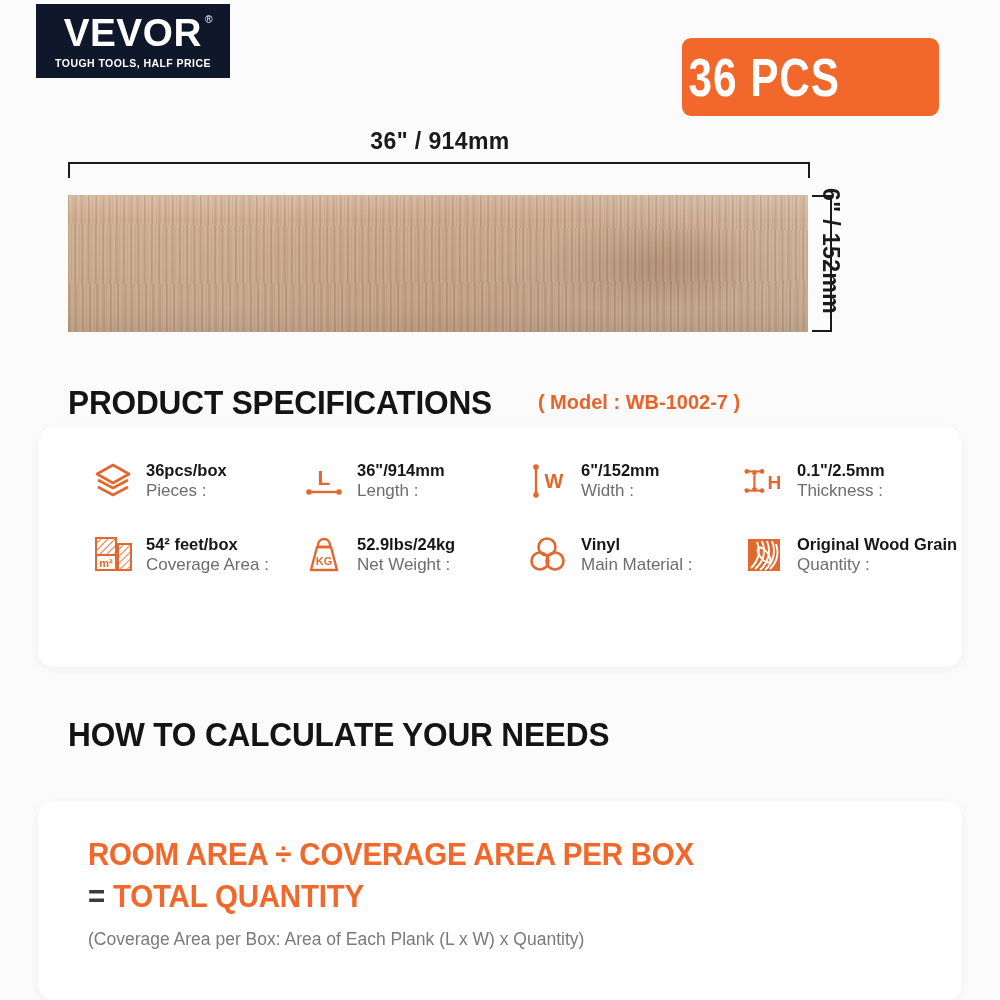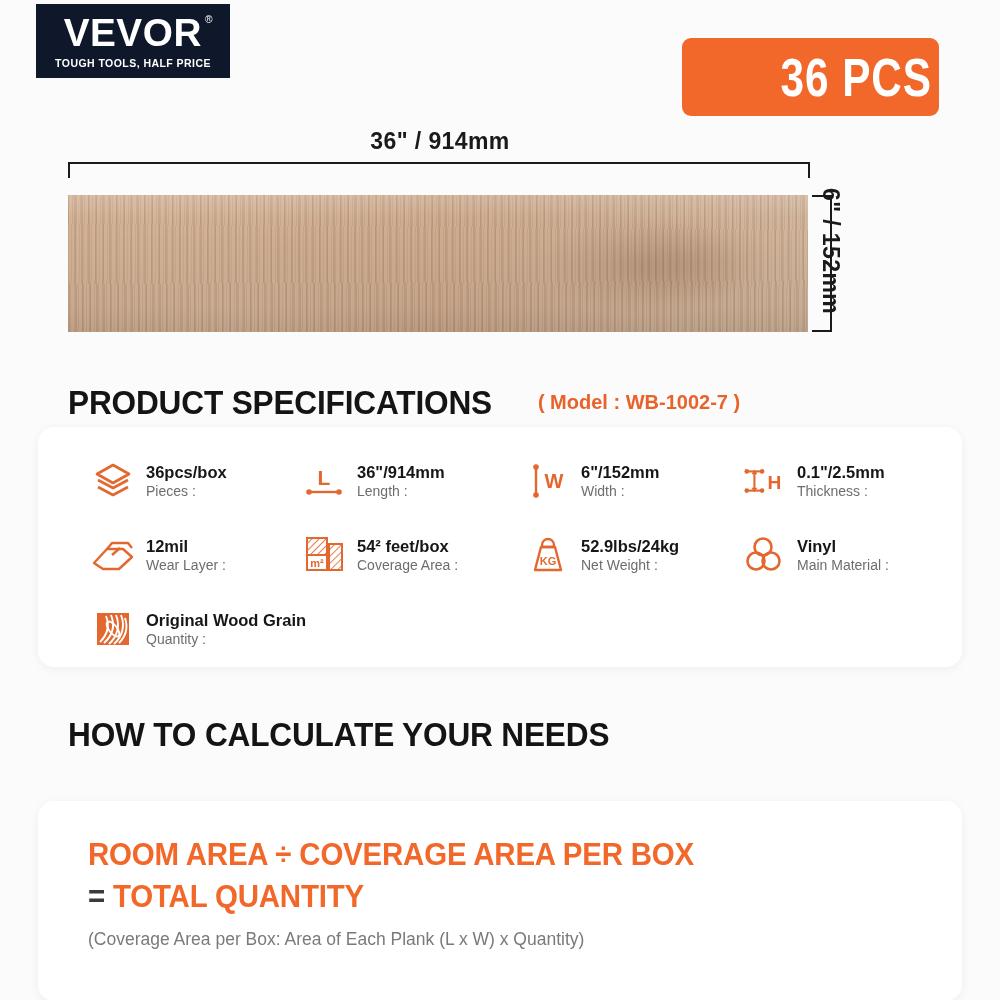--- a/index.html
+++ b/index.html
@@ -33,21 +33,21 @@
   .logo-tag {
     color: #fff; font-size: 10.5px; font-weight: bold;
     letter-spacing: 0.45px; margin-top: 5px;
   }
 
   
   .pcs-badge {
     position: absolute; right: 61px; top: 38px;
     width: 257px; height: 78px;
     background: #F2682A; border-radius: 9px;
-    display: flex; align-items: center; justify-content: flex-end;
+    display: flex; align-items: center; justify-content: flex-start;
   }
   .pcs-text {
     color: #fff; font-size: 46px; font-weight: bold;
     letter-spacing: 1px;
     transform: scaleX(0.92) scaleY(1.18);
     font-family: "Liberation Sans", sans-serif;
   }
 
   
   .plank-area { position: absolute; left: 0; top: 110px; width: 1000px; height: 250px; }
@@ -116,21 +116,21 @@
     position: absolute; left: 52px; top: 28px;
     width: 860px;
     display: grid;
     grid-template-columns: 211px 224px 216px 209px;
     row-gap: 22px;
   }
   .spec-item { display: flex; align-items: center; gap: 10px; height: 52px; }
   .spec-ico { width: 46px; min-width: 46px; height: 44px; display: flex; align-items: center; justify-content: center; }
   .spec-txt { display: flex; flex-direction: column; justify-content: center; }
   .spec-val { font-size: 16.5px; font-weight: bold; color: #161616; line-height: 1.22; white-space: nowrap; }
-  .spec-lbl { font-size: 14px; color: #6d6d6d; line-height: 1.3; white-space: nowrap; }
+  .spec-lbl { font-size: 17px; color: #6d6d6d; line-height: 1.3; white-space: nowrap; }
 
   
   .calc-l1 {
     position: absolute; left: 50px; top: 36px;
     font-size: 31px; font-weight: bold; color: #F2682A;
     letter-spacing: -0.2px; transform: scaleX(0.95); transform-origin: left center;
     white-space: nowrap;
   }
   .calc-l2 {
     position: absolute; left: 50px; top: 78px;
@@ -238,35 +238,20 @@
               <circle cx="22" cy="31" r="2.4" fill="#E2682F"></circle>
             <text x="35" y="29" font-family="Liberation Sans, sans-serif" font-size="20" font-weight="bold" fill="#E2682F" text-anchor="middle">H</text>
           </svg>
         </span>
         <span class="spec-txt">
           <span class="spec-val">0.1"/2.5mm</span>
           <span class="spec-lbl">Thickness :</span>
         </span>
       </div>
 
-      <div class="spec-item">
-        <span class="spec-ico">
-          <svg width="46" height="36" viewBox="0 0 46 36">
-              <g fill="none" stroke="#E2682F" stroke-width="2.4" stroke-linejoin="round">
-            <path d="M4 26 L17 12 L33 12 L42 20 L29 32 L13 32 Z"></path>
-            <path d="M17 12 L22 6 L38 6 L42 11"></path>
-            <path d="M22 18 L30 11"></path>
-          </g>
-            </svg>
-        </span>
-        <span class="spec-txt">
-          <span class="spec-val">12mil</span>
-          <span class="spec-lbl">Wear Layer :</span>
-        </span>
-      </div>
 
       <div class="spec-item">
         <span class="spec-ico">
           <svg width="44" height="42" viewBox="0 0 44 42">
             <defs>
               <pattern id="hatch" width="5" height="5" patternTransform="rotate(45)" patternUnits="userSpaceOnUse">
                 <line x1="0" y1="0" x2="0" y2="5" stroke="#E2682F" stroke-width="1.7"></line>
               </pattern>
             </defs>
             <rect x="5" y="4" width="20" height="17" fill="url(#hatch)" stroke="#E2682F" stroke-width="2"></rect>

